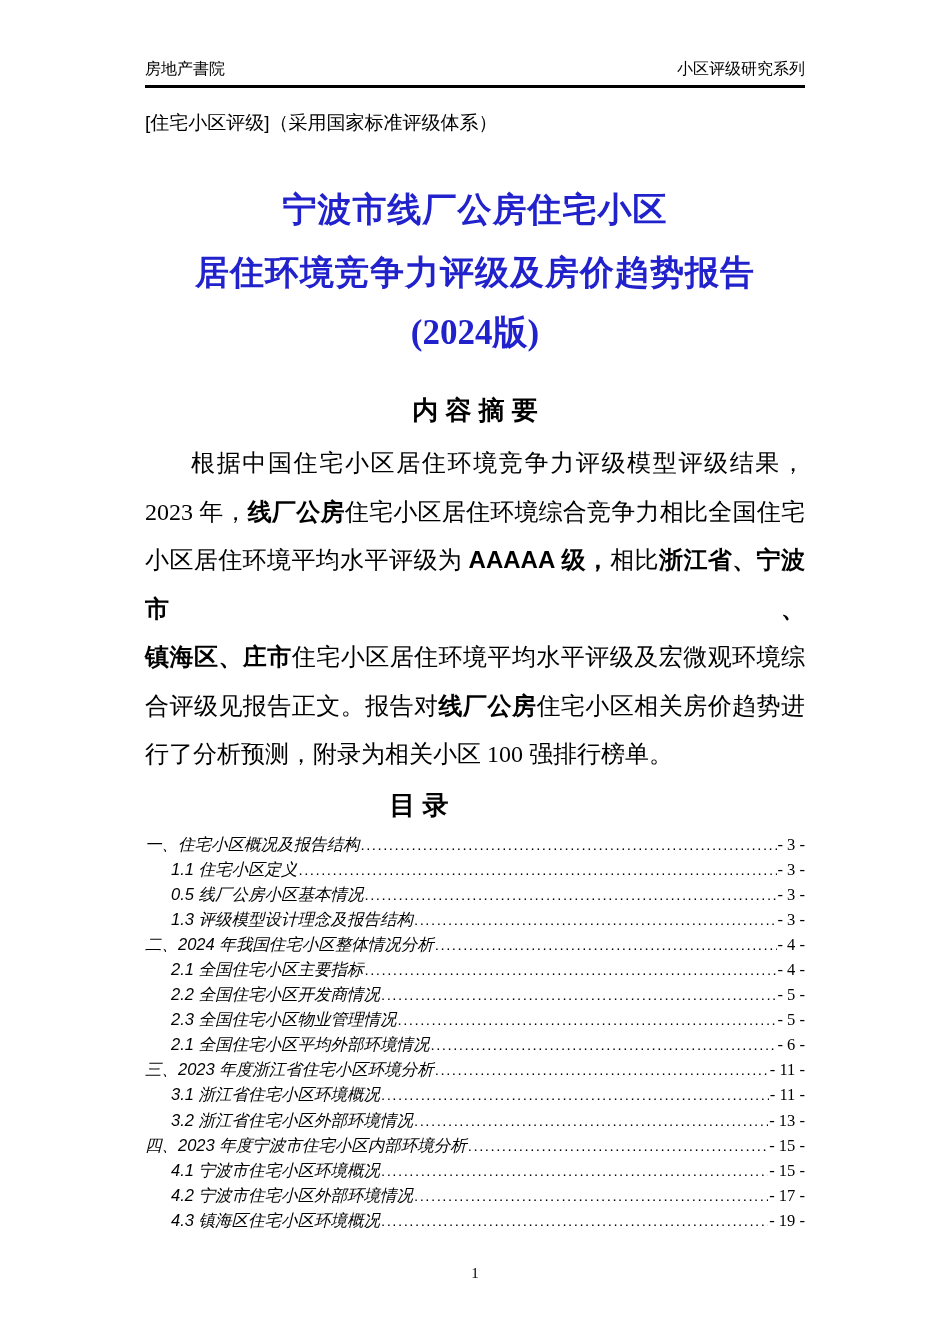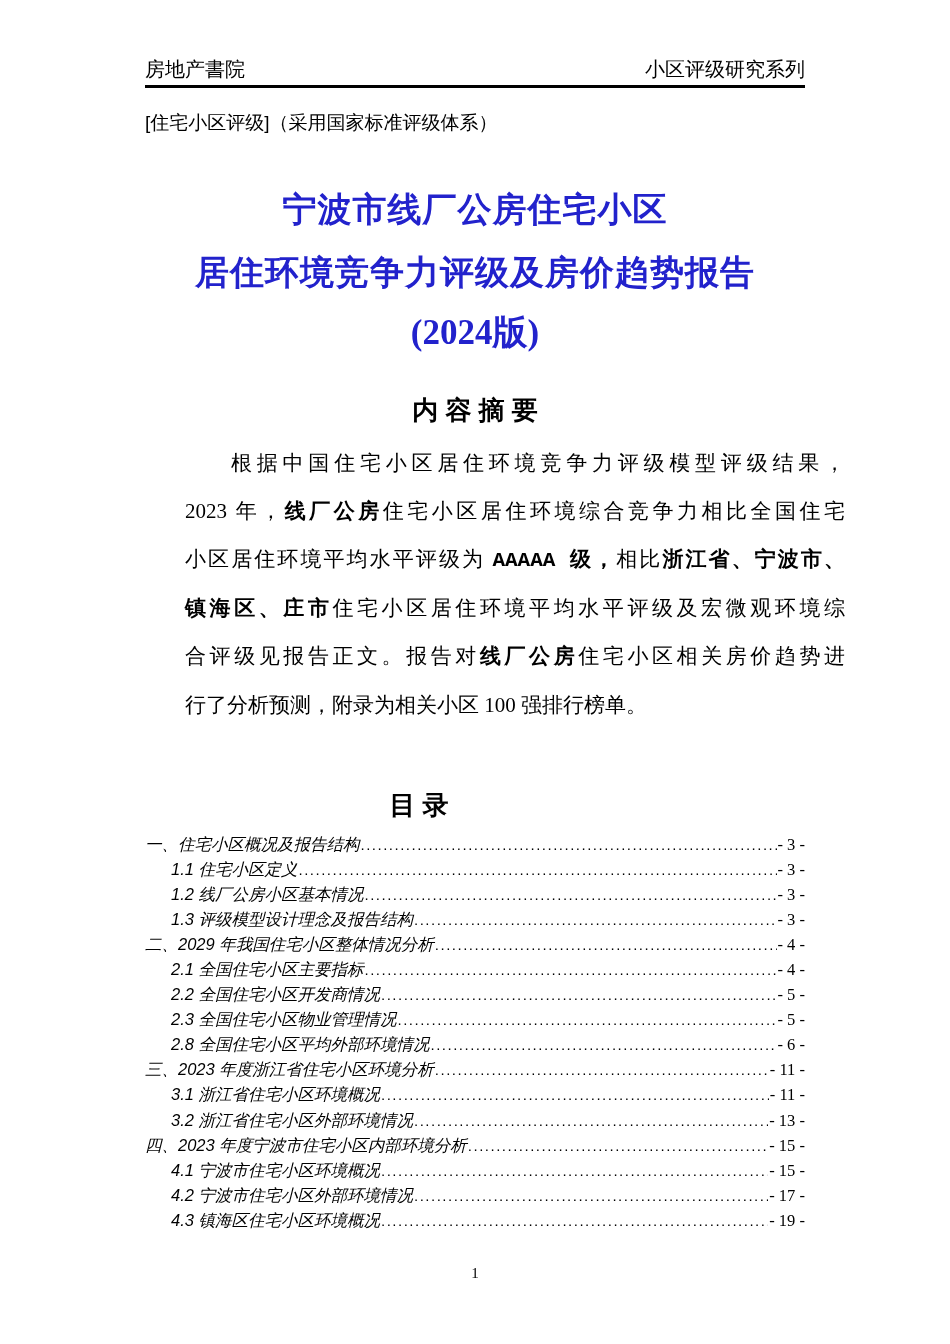--- a/index.html
+++ b/index.html
@@ -17,21 +17,21 @@
   
   .header {
     position: absolute;
     left: 145px;
     top: 58px;
     width: 660px;
     display: flex;
     justify-content: space-between;
     align-items: flex-end;
     font-family: "Liberation Sans", "DejaVu Sans", sans-serif;
-    font-size: 20px;
+    font-size: 16px;
     line-height: 22px;
     padding-bottom: 5px;
     border-bottom: 3px solid #000;
   }
 
   
   .bracket-subtitle {
     position: absolute;
     left: 145px;
     top: 110px;
@@ -62,28 +62,27 @@
     font-family: "Liberation Sans", "DejaVu Sans", sans-serif;
     font-weight: bold;
     font-size: 26px;
     line-height: 28px;
   }
   .summary-paragraph {
     position: absolute;
     left: 145px;
     top: 440px;
     width: 660px;
-    font-size: 21px;
+    font-size: 24px;
     line-height: 47.6px;
-    margin-left: 40px;
   }
   .para-line { white-space: nowrap; }
   .para-line.fill { text-align: justify; text-align-last: justify; text-justify: inter-character; white-space: normal; }
   .para-line.indent { text-indent: 46px; }
-  .bold-seg { font-weight: bold; font-family: Liberation Mono, monospace; }
+  .bold-seg { font-weight: bold; font-family: Liberation Sans, sans-serif; }
 
   
   .toc-heading {
     position: absolute;
     left: 0;
     top: 791px;
     width: 838px;
     text-align: center;
     font-family: "Liberation Sans", "DejaVu Sans", sans-serif;
     font-weight: bold;
@@ -166,51 +165,51 @@
         <span class="toc-label">一、住宅小区概况及报告结构</span>
         <span class="toc-dots"></span>
         <span class="toc-page">- 3 -</span>
       </div>
       <div class="toc-row lvl1">
         <span class="toc-label">1.1 住宅小区定义</span>
         <span class="toc-dots"></span>
         <span class="toc-page">- 3 -</span>
       </div>
       <div class="toc-row lvl1">
-        <span class="toc-label">1.2 线厂公房小区基本情况</span>
+        <span class="toc-label">0.5 线厂公房小区基本情况</span>
         <span class="toc-dots"></span>
         <span class="toc-page">- 3 -</span>
       </div>
       <div class="toc-row lvl1">
         <span class="toc-label">1.3 评级模型设计理念及报告结构</span>
         <span class="toc-dots"></span>
         <span class="toc-page">- 3 -</span>
       </div>
       <div class="toc-row">
-        <span class="toc-label">二、2029 年我国住宅小区整体情况分析</span>
+        <span class="toc-label">二、2024 年我国住宅小区整体情况分析</span>
         <span class="toc-dots"></span>
         <span class="toc-page">- 4 -</span>
       </div>
       <div class="toc-row lvl1">
         <span class="toc-label">2.1 全国住宅小区主要指标</span>
         <span class="toc-dots"></span>
         <span class="toc-page">- 4 -</span>
       </div>
       <div class="toc-row lvl1">
         <span class="toc-label">2.2 全国住宅小区开发商情况</span>
         <span class="toc-dots"></span>
         <span class="toc-page">- 5 -</span>
       </div>
       <div class="toc-row lvl1">
         <span class="toc-label">2.3 全国住宅小区物业管理情况</span>
         <span class="toc-dots"></span>
         <span class="toc-page">- 5 -</span>
       </div>
       <div class="toc-row lvl1">
-        <span class="toc-label">2.8 全国住宅小区平均外部环境情况</span>
+        <span class="toc-label">2.1 全国住宅小区平均外部环境情况</span>
         <span class="toc-dots"></span>
         <span class="toc-page">- 6 -</span>
       </div>
       <div class="toc-row">
         <span class="toc-label">三、2023 年度浙江省住宅小区环境分析</span>
         <span class="toc-dots"></span>
         <span class="toc-page">- 11 -</span>
       </div>
       <div class="toc-row lvl1">
         <span class="toc-label">3.1 浙江省住宅小区环境概况</span>

